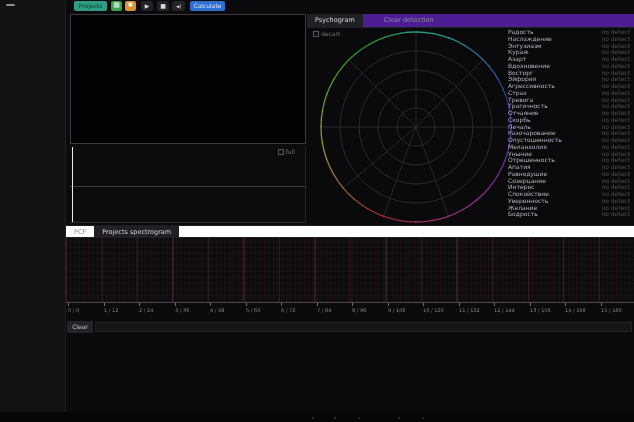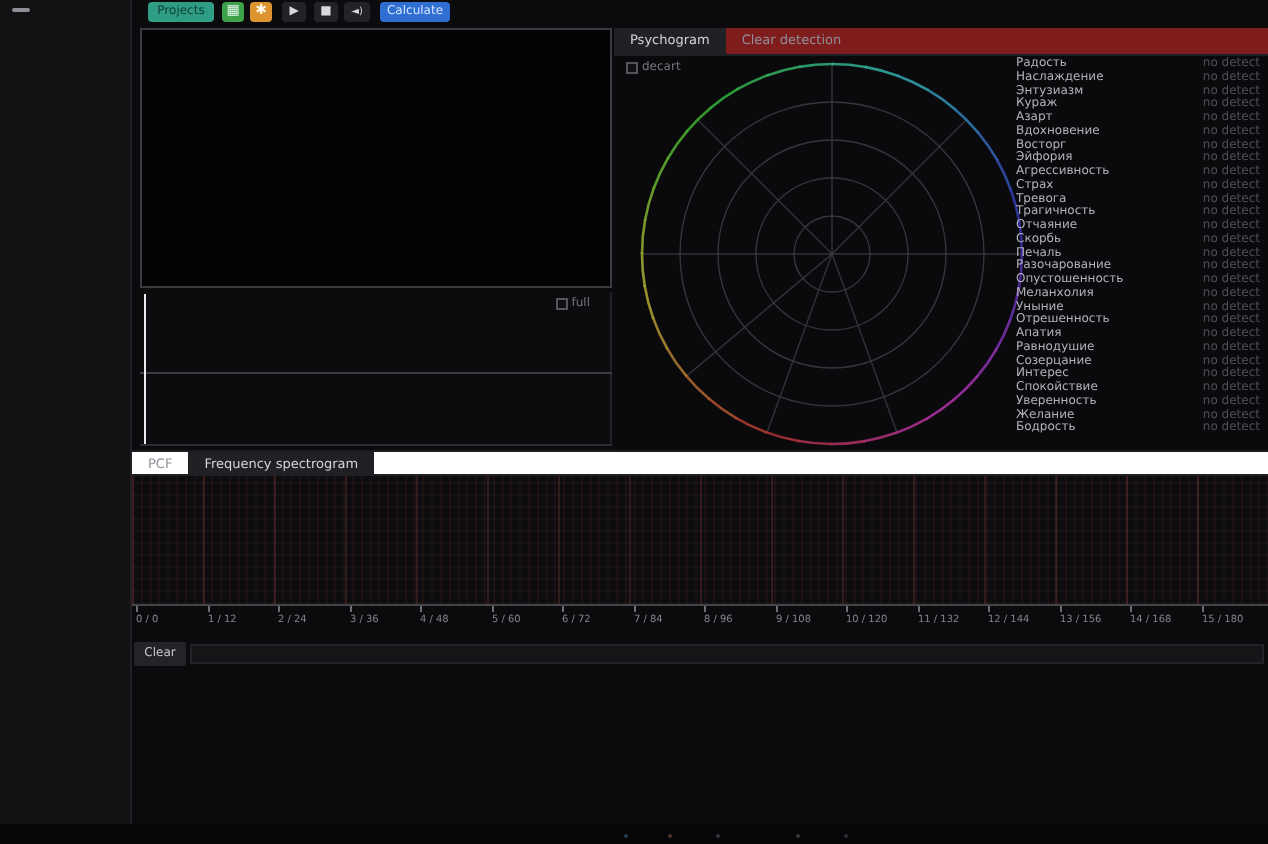--- a/index.html
+++ b/index.html
@@ -33,21 +33,21 @@
   #wave-panel{left:70px;top:146px;width:236px;height:77px;background:#0c0c0f;
               border-right:1px solid #222226;border-bottom:1px solid #2c2c31;}
   #wave-mid{left:0;top:40px;width:236px;height:1px;background:#3c3c42;}
   #wave-playhead{left:2px;top:1px;width:1px;height:75px;background:#e9e9ee;}
   .cb{display:flex;align-items:center;gap:2px;font-size:6px;color:#75757e;}
   .cb .box{width:4px;height:4px;border:1px solid #55555e;background:#101013;display:inline-block;}
   #full-cb{position:absolute;right:10px;top:2px;}
 
   
   #psy-panel{left:307px;top:14px;width:327px;height:211px;background:#0a0a0c;}
-  .tabbar{display:flex;height:13px;background:#7f1d1d;border-bottom:1px solid #1f1f24;}
+  .tabbar{display:flex;height:13px;background:#4c1d95;border-bottom:1px solid #1f1f24;gap:13px;}
   .tab{padding:0 8px;font-size:6.5px;line-height:13px;color:#8f8f99;cursor:default;white-space:nowrap;}
   .tab.active{background:#202025;color:#d4d4dc;}
   #decart-cb{position:absolute;left:6px;top:16px;}
   #radar-wrap{position:absolute;left:9px;top:13px;width:200px;height:200px;}
   #emotion-list{position:absolute;left:201px;top:15px;width:122px;}
   .emo-row{display:flex;justify-content:space-between;height:6.75px;font-size:6px;line-height:6.8px;}
   .emo-name{color:#b2b2bc;white-space:nowrap;}
   .emo-val{color:#4f4f58;white-space:nowrap;}
 
   
@@ -271,21 +271,21 @@
       </div>
       <div class="emo-row">
         <span class="emo-name">Бодрость</span>
         <span class="emo-val">no detect</span>
       </div>
     </div>
 </div>
 
 <div id="spectro-tabs" class="abs">
   <div class="tab">PCF</div>
-  <div class="tab active">Frequency spectrogram</div>
+  <div class="tab active">Projects spectrogram</div>
 </div>
 <div id="spectro-grid" class="abs"></div>
 <div id="spectro-axis" class="abs">
     <div class="tick-mark" style="left: 2px;"></div>
     <span class="tick-label" style="left: 2px;">0 / 0</span>
     <div class="tick-mark" style="left: 37.5px;"></div>
     <span class="tick-label" style="left: 37.5px;">1 / 12</span>
     <div class="tick-mark" style="left: 73px;"></div>
     <span class="tick-label" style="left: 73px;">2 / 24</span>
     <div class="tick-mark" style="left: 108.5px;"></div>

